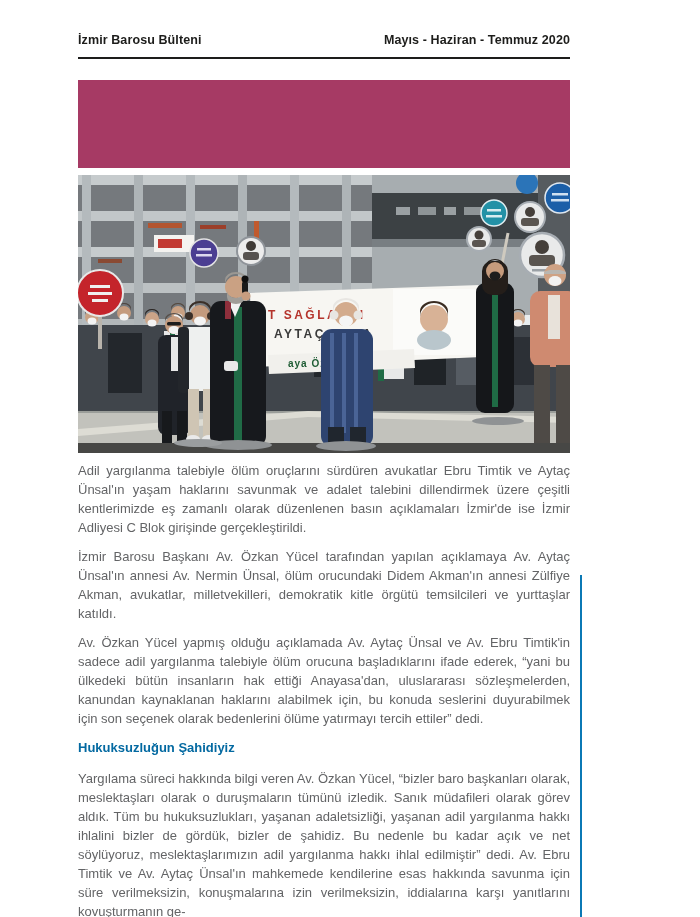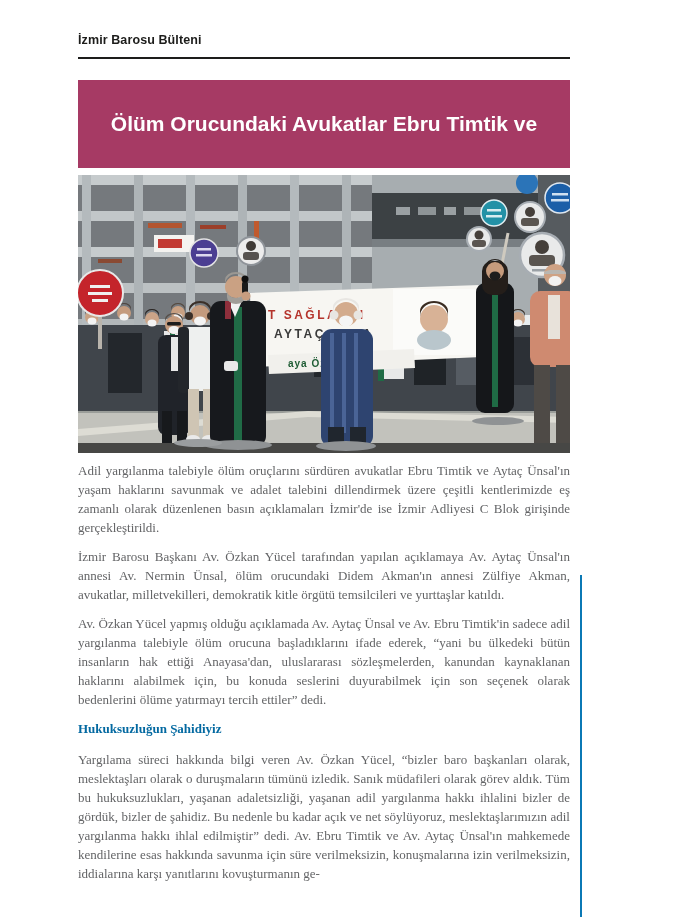--- a/index.html
+++ b/index.html
@@ -14,41 +14,41 @@
   .title-banner { position:absolute; left:78px; top:80px; width:492px; height:88px;
             background:#a63a64; color:#ffffff; display:flex; flex-direction:column;
             justify-content:center; align-items:center; text-align:center;
             font-weight:bold; font-size:21px; line-height:28px; }
 
   .photo-wrap { position:absolute; left:78px; top:175px; width:492px; height:278px; background:#dfe3e5; }
   .photo-wrap svg { display:block; }
 
   .article { position:absolute; left:78px; top:461px; width:492px;
             color:#636466; font-size:13px; line-height:19px; text-align:justify; }
-  .article p { margin:0 0 10px 0;font-family:Liberation Serif, serif; }
+  .article p { margin:0 0 10px 0; }
   .article p.subhead { font-weight:bold; color:#0369a1; margin:3px 0 12px 0; text-align:left; }
 
   .category-sidebar { position:absolute; left:580px; top:575px; width:70px; height:342px; background:#0b79b5; }
   .category-sidebar .label-box { position:absolute; top:0; left:0; width:70px; height:342px;
             display:flex; align-items:center; justify-content:center; }
   .category-sidebar .label-box span { transform:rotate(-90deg) translateX(-52px);
             color:#ffffff; font-weight:bold; font-size:25px; letter-spacing:0.5px; white-space:nowrap; }
 </style>
 </head>
 <body>
 
 <div class="page">
 
   <div class="header">
     <span>İzmir Barosu Bülteni</span>
+    <span>Mayıs - Haziran - Temmuz 2020</span>
   </div>
   <div class="header-rule"></div>
 
   <div class="title-banner">
-    <div>Ölüm Orucundaki Avukatlar Ebru Timtik ve</div>
   </div>
 
   <div class="photo-wrap">
     <svg viewBox="0 0 492 278" width="492" height="278">
 
       <rect x="0" y="0" width="492" height="278" fill="#e9edef"></rect>
 
       <g>
         <rect x="0" y="0" width="300" height="158" fill="#75797d"></rect>
         <rect x="0" y="0" width="300" height="10" fill="#c6cbcd"></rect>

